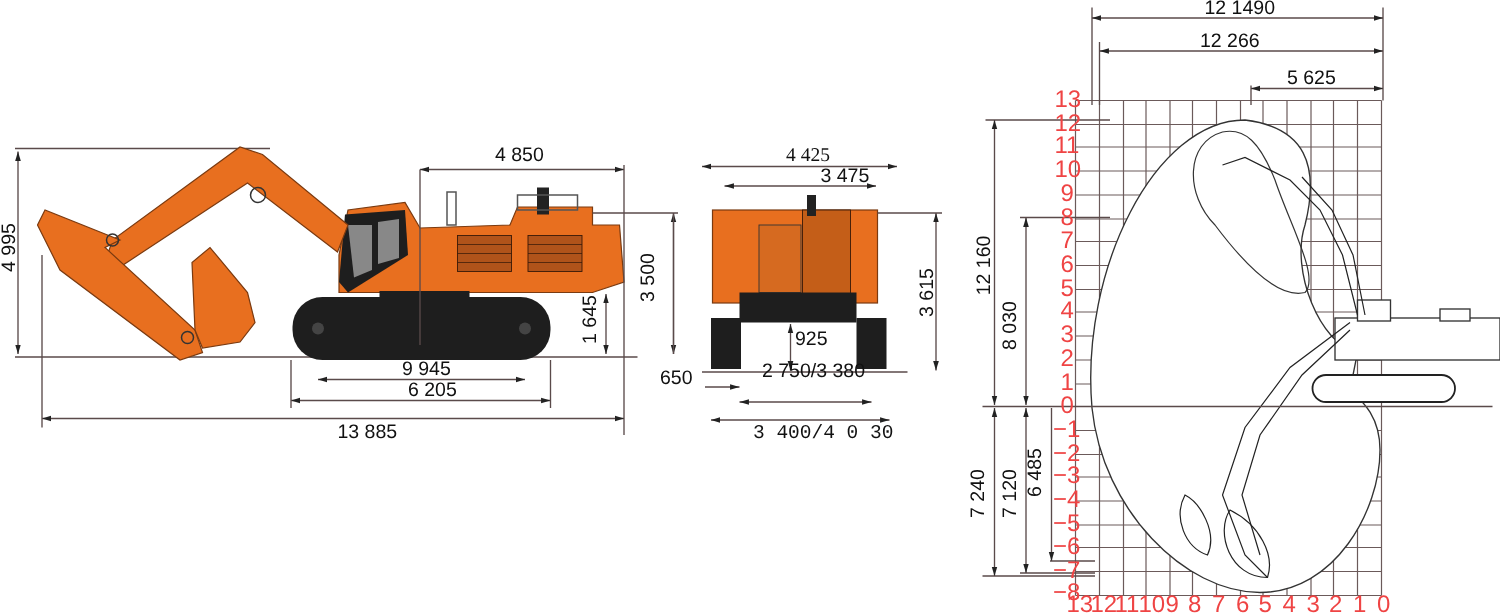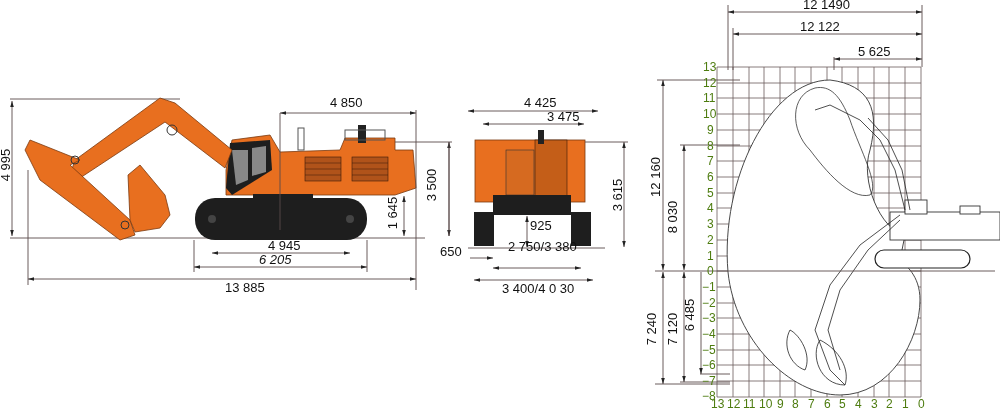--- a/index.html
+++ b/index.html
@@ -1,20 +1,20 @@
 <!DOCTYPE html>
 <html><head>
 <meta charset="utf-8">
 <style>
   html, body { margin:0; padding:0; background:#ffffff; }
   body { width:1000px; height:410px; position:relative; overflow:hidden;
          font-family:"Liberation Sans", sans-serif; color:#1a1a1a; }
   .dim { position:absolute; font-size:13px; line-height:14px; white-space:nowrap; color:#111; }
   .dim.v { transform:rotate(-90deg); transform-origin:center center; }
-  .tick { position:absolute; font-size:12px; color:#4d7c0f; line-height:12px; font-family:"Liberation Sans", sans-serif; }
+  .tick { position:absolute; font-size:16px; color:#ef4444; line-height:12px; font-family:"Liberation Sans", sans-serif; }
   svg { position:absolute; left:0; top:0; }
   .grid-line { stroke:#6b5a5a; stroke-width:0.8; }
   .dimline { stroke:#5a4a4a; stroke-width:0.9; fill:none; }
   .orange { fill:#e86f1f; stroke:#7a3a10; stroke-width:0.8; }
   .dark { fill:#1e1e1e; }
   .outline { fill:#fff; stroke:#333; stroke-width:0.9; }
 </style>
 </head>
 <body>
 
@@ -180,34 +180,34 @@
     <line x1="663" y1="272" x2="663" y2="384" class="dimline" marker-start="url(#arr)" marker-end="url(#arr)"></line>
     <line x1="684" y1="272" x2="684" y2="382" class="dimline" marker-start="url(#arr)" marker-end="url(#arr)"></line>
     <line x1="701" y1="272" x2="701" y2="374" class="dimline" marker-end="url(#arr)"></line>
   </g>
 </svg>
 
 <div class="dim v" style="left:-10px;top:158px;">4 995</div>
 <div class="dim" style="left:330px;top:96px;text-align:right;">4 850</div>
 <div class="dim v" style="left:416px;top:178px;">3 500</div>
 <div class="dim v" style="left:377px;top:206px;">1 645</div>
-<div class="dim" style="left:268px;top:239px;">4 945</div>
-<div class="dim" style="left:259px;top:253px;font-style:italic;">6 205</div>
+<div class="dim" style="left:268px;top:239px;">9 945</div>
+<div class="dim" style="left:272px;top:253px;">6 205</div>
 <div class="dim" style="left:199px;top:281px;margin-left:26px;">13 885</div>
 
-<div class="dim" style="left:524px;top:96px;">4 425</div>
+<div class="dim" style="left:524px;top:96px;font-family:Liberation Serif, serif;">4 425</div>
 <div class="dim" style="left:522px;top:110px;margin-left:25px;">3 475</div>
 <div class="dim v" style="left:602px;top:188px;">3 615</div>
 <div class="dim" style="left:530px;top:219px;">925</div>
 <div class="dim" style="left:440px;top:245px;">650</div>
 <div class="dim" style="left:508px;top:240px;">2 750/3 380</div>
-<div class="dim" style="left:502px;top:282px;">3 400/4 0 30</div>
+<div class="dim" style="left:502px;top:282px;font-family:Liberation Mono, monospace;">3 400/4 0 30</div>
 
 <div class="dim" style="left:803px;top:-2px;">12 1490</div>
-<div class="dim" style="left:800px;top:20px;">12 122</div>
+<div class="dim" style="left:800px;top:20px;">12 266</div>
 <div class="dim" style="left:858px;top:45px;">5 625</div>
 <div class="dim v" style="left:636px;top:170px;">12 160</div>
 <div class="dim v" style="left:657px;top:210px;">8 030</div>
 <div class="dim v" style="left:636px;top:322px;">7 240</div>
 <div class="dim v" style="left:657px;top:322px;">7 120</div>
 <div class="dim v" style="left:674px;top:308px;">6 485</div>
 
 <div>
   <div class="tick" style="left:703px;top:61px;">13</div>
   <div class="tick" style="left:703px;top:77px;">12</div>

